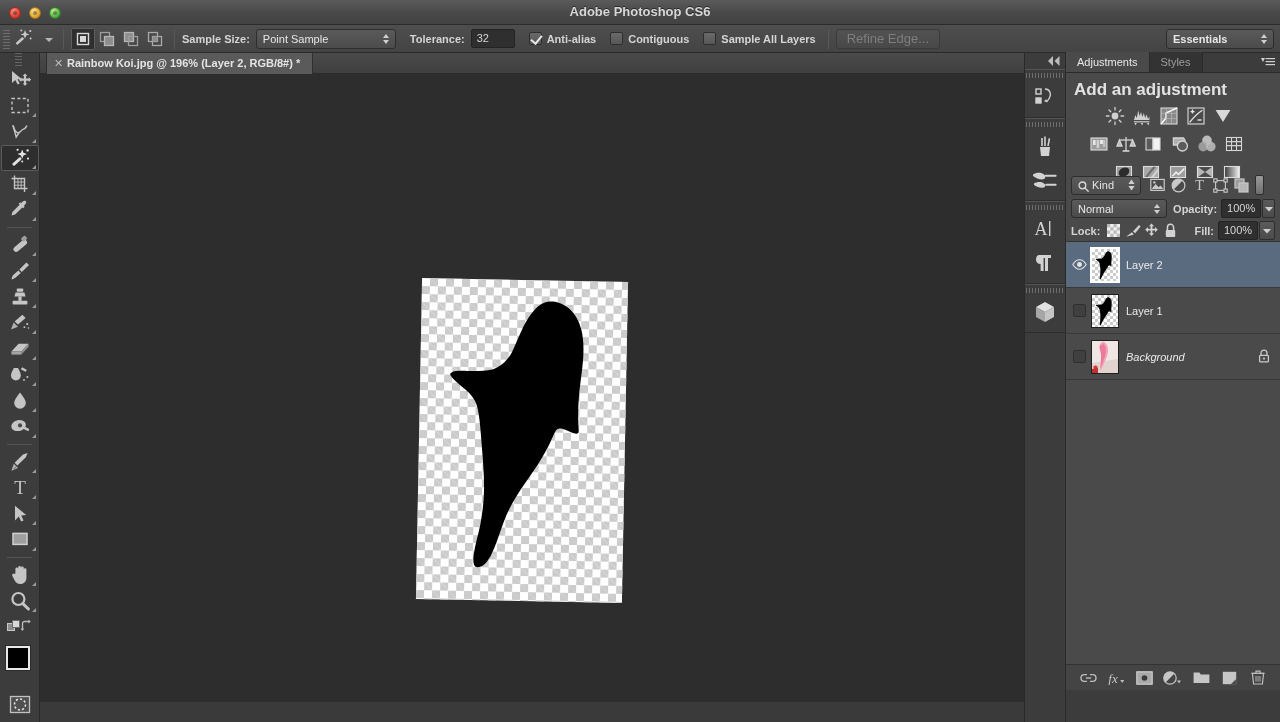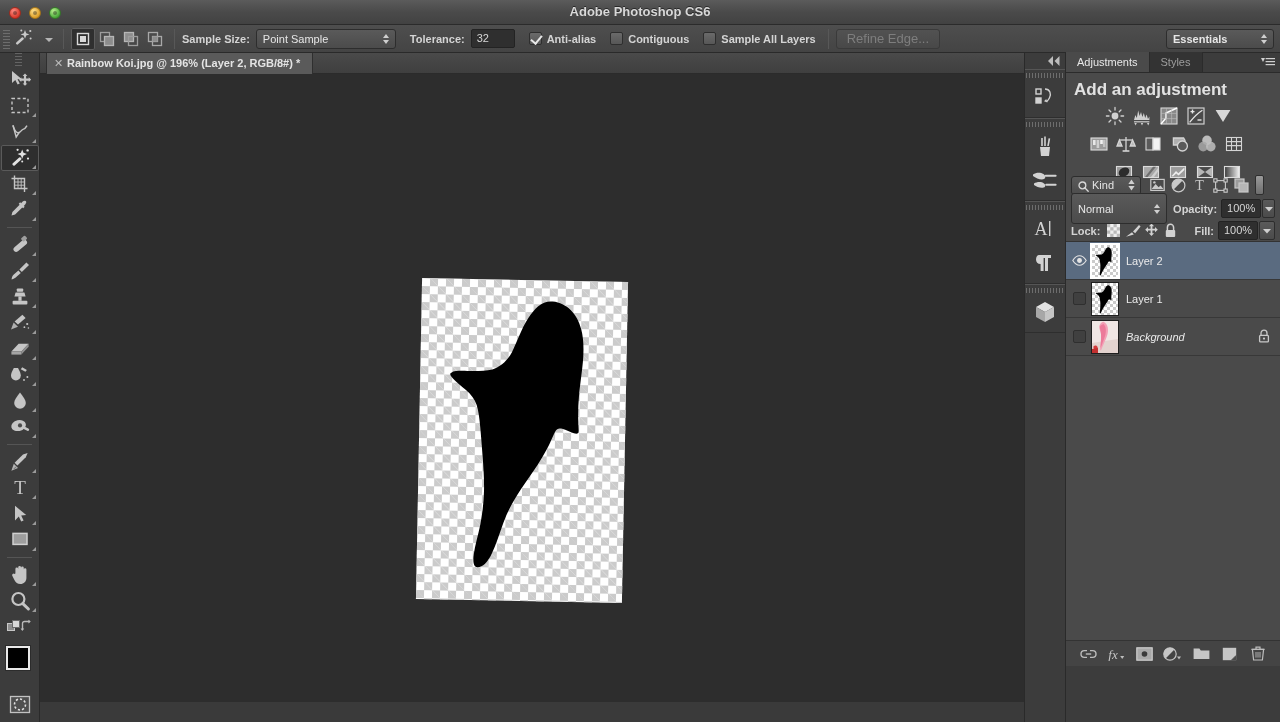--- a/index.html
+++ b/index.html
@@ -152,21 +152,21 @@
   
   .lfilter { height:24px; display:flex; align-items:center; padding:0 5px; background:#4a4a4a; }
   .kindsel { width:70px; height:19px; background:linear-gradient(to bottom,#5a5a5a,#4d4d4d);
      border:1px solid #2d2d2d; border-radius:3px; display:flex; align-items:center; position:relative; }
   .kindsel .lbl2 { font-size:11px; color:#e4e4e4; margin-left:20px; }
   .fIcon { width:21px; height:20px; display:flex; align-items:center; justify-content:center; }
   .lblend { height:23px; display:flex; align-items:center; padding:0 5px; background:#4a4a4a; }
   .lock { height:22px; display:flex; align-items:center; padding:0 5px; background:#4a4a4a;
      border-bottom:1px solid #333; }
   .lockIcon { width:19px; height:18px; display:flex; align-items:center; justify-content:center; }
-  .layerRow { height:38px; display:flex; align-items:center; position:relative;
+  .layerRow { height:46px; display:flex; align-items:center; position:relative;
      border-bottom:1px solid #383838; background:#4a4a4a; }
   .layerRow.selected { background:#5a6b80; }
   .eye { width:26px; height:39px; display:flex; align-items:center; justify-content:center; }
   .eyeBox { width:13px; height:13px; border:1px solid #2f2f2f; background:#404040; border-radius:2px; }
   .thumb { width:26px; height:32px; margin-right:8px; position:relative; }
   .thumb.sel { outline:2px solid #ffffff; }
   .thumb .inner { position:absolute; inset:0; }
   .layerName { font-size:11px; color:#eaeaea; }
   .layerName.italic { font-style: italic; }
   .lockBadge { position:absolute; right:10px; top:50%; transform:translateY(-50%); }
@@ -757,21 +757,21 @@
       <div class="fIcon">
         <svg width="15" height="15" viewBox="0 0 15 15" fill="none" stroke="#c9c9c9" stroke-width="1.2">
           <rect x="1" y="1" width="9" height="9" fill="#9c9c9c"></rect>
             <rect x="5" y="5" width="9" height="9" fill="#b6b6b6"></rect>
         </svg>
       </div>
       <div style="margin-left:3px;width:9px;height:20px;background:linear-gradient(to bottom,#9a9a9a,#6e6e6e);border:1px solid #2e2e2e;border-radius:2px;"></div>
     </div>
 
     <div class="lblend">
-      <span class="ps-select" style="width:116px;height:31px;">
+      <span class="ps-select" style="width:116px;height:19px;">
         <span>Normal</span>
         <span class="arrows"></span>
       </span>
       <span class="lbl" style="margin-left:6px;">Opacity:</span>
       <span class="numfield" style="width:40px;margin-left:4px;text-align:right;">100%</span>
       <span style="width:16px;height:19px;margin-left:1px;background:linear-gradient(to bottom,#5a5a5a,#4b4b4b);border:1px solid #2d2d2d;border-radius:2px;display:flex;align-items:center;justify-content:center;">
         <svg width="8" height="6" viewBox="0 0 8 6" fill="#cfcfcf">
             <path d="M0 1 L8 1 L4 5.6z"></path>
           </svg>
       </span>

